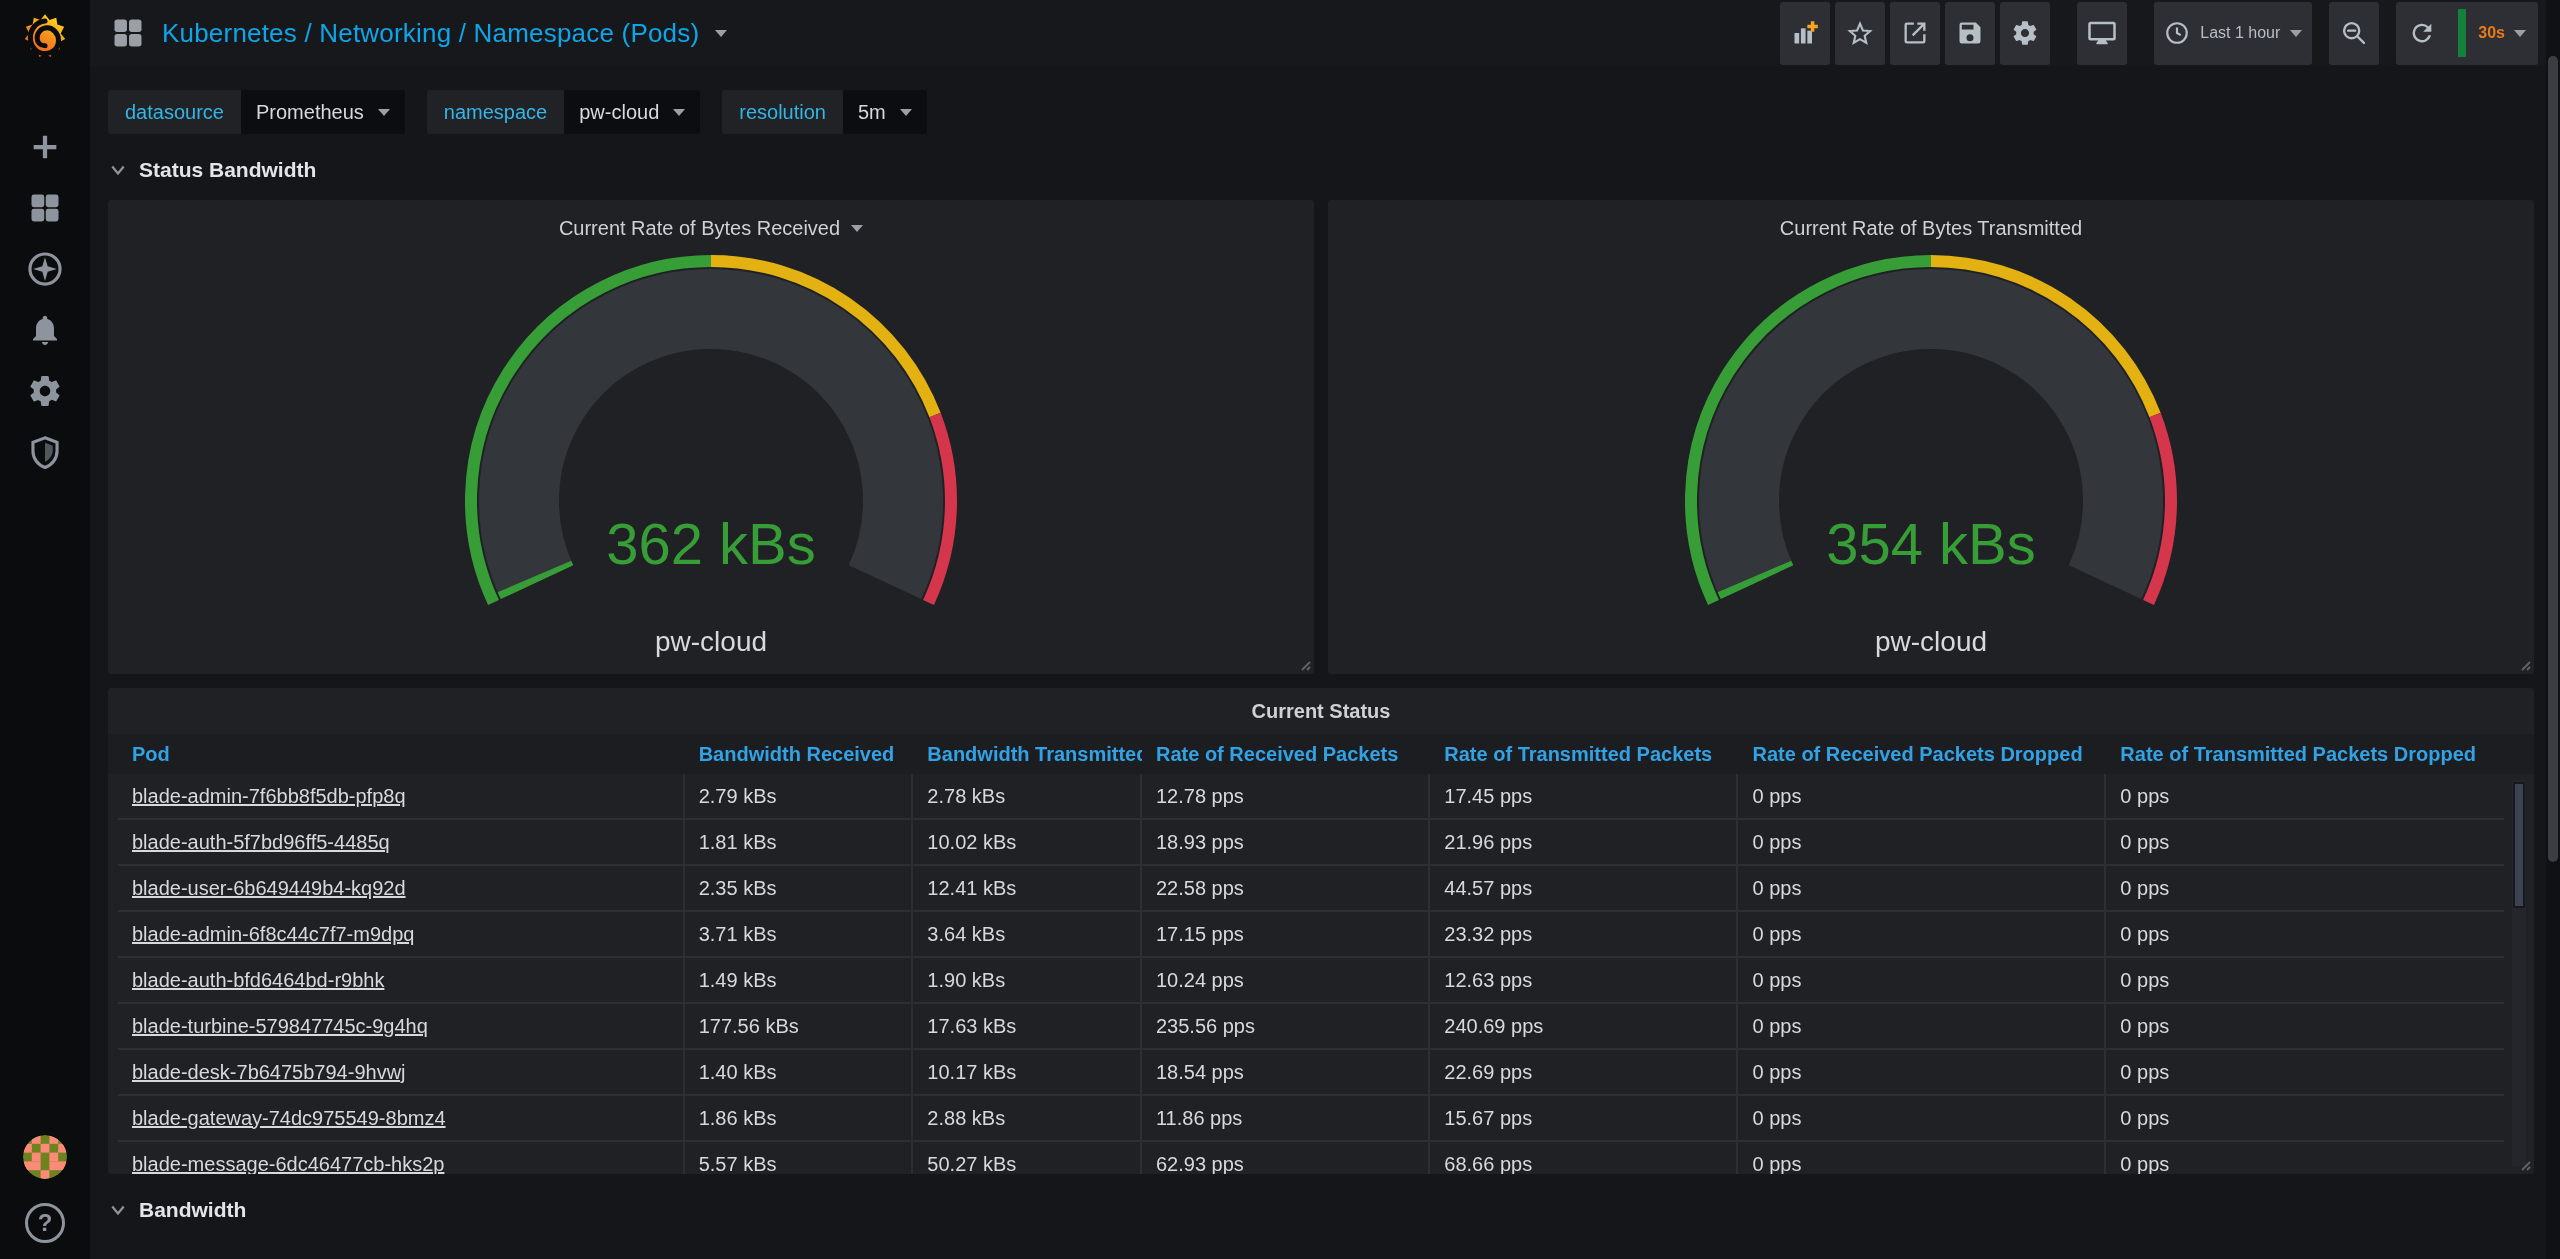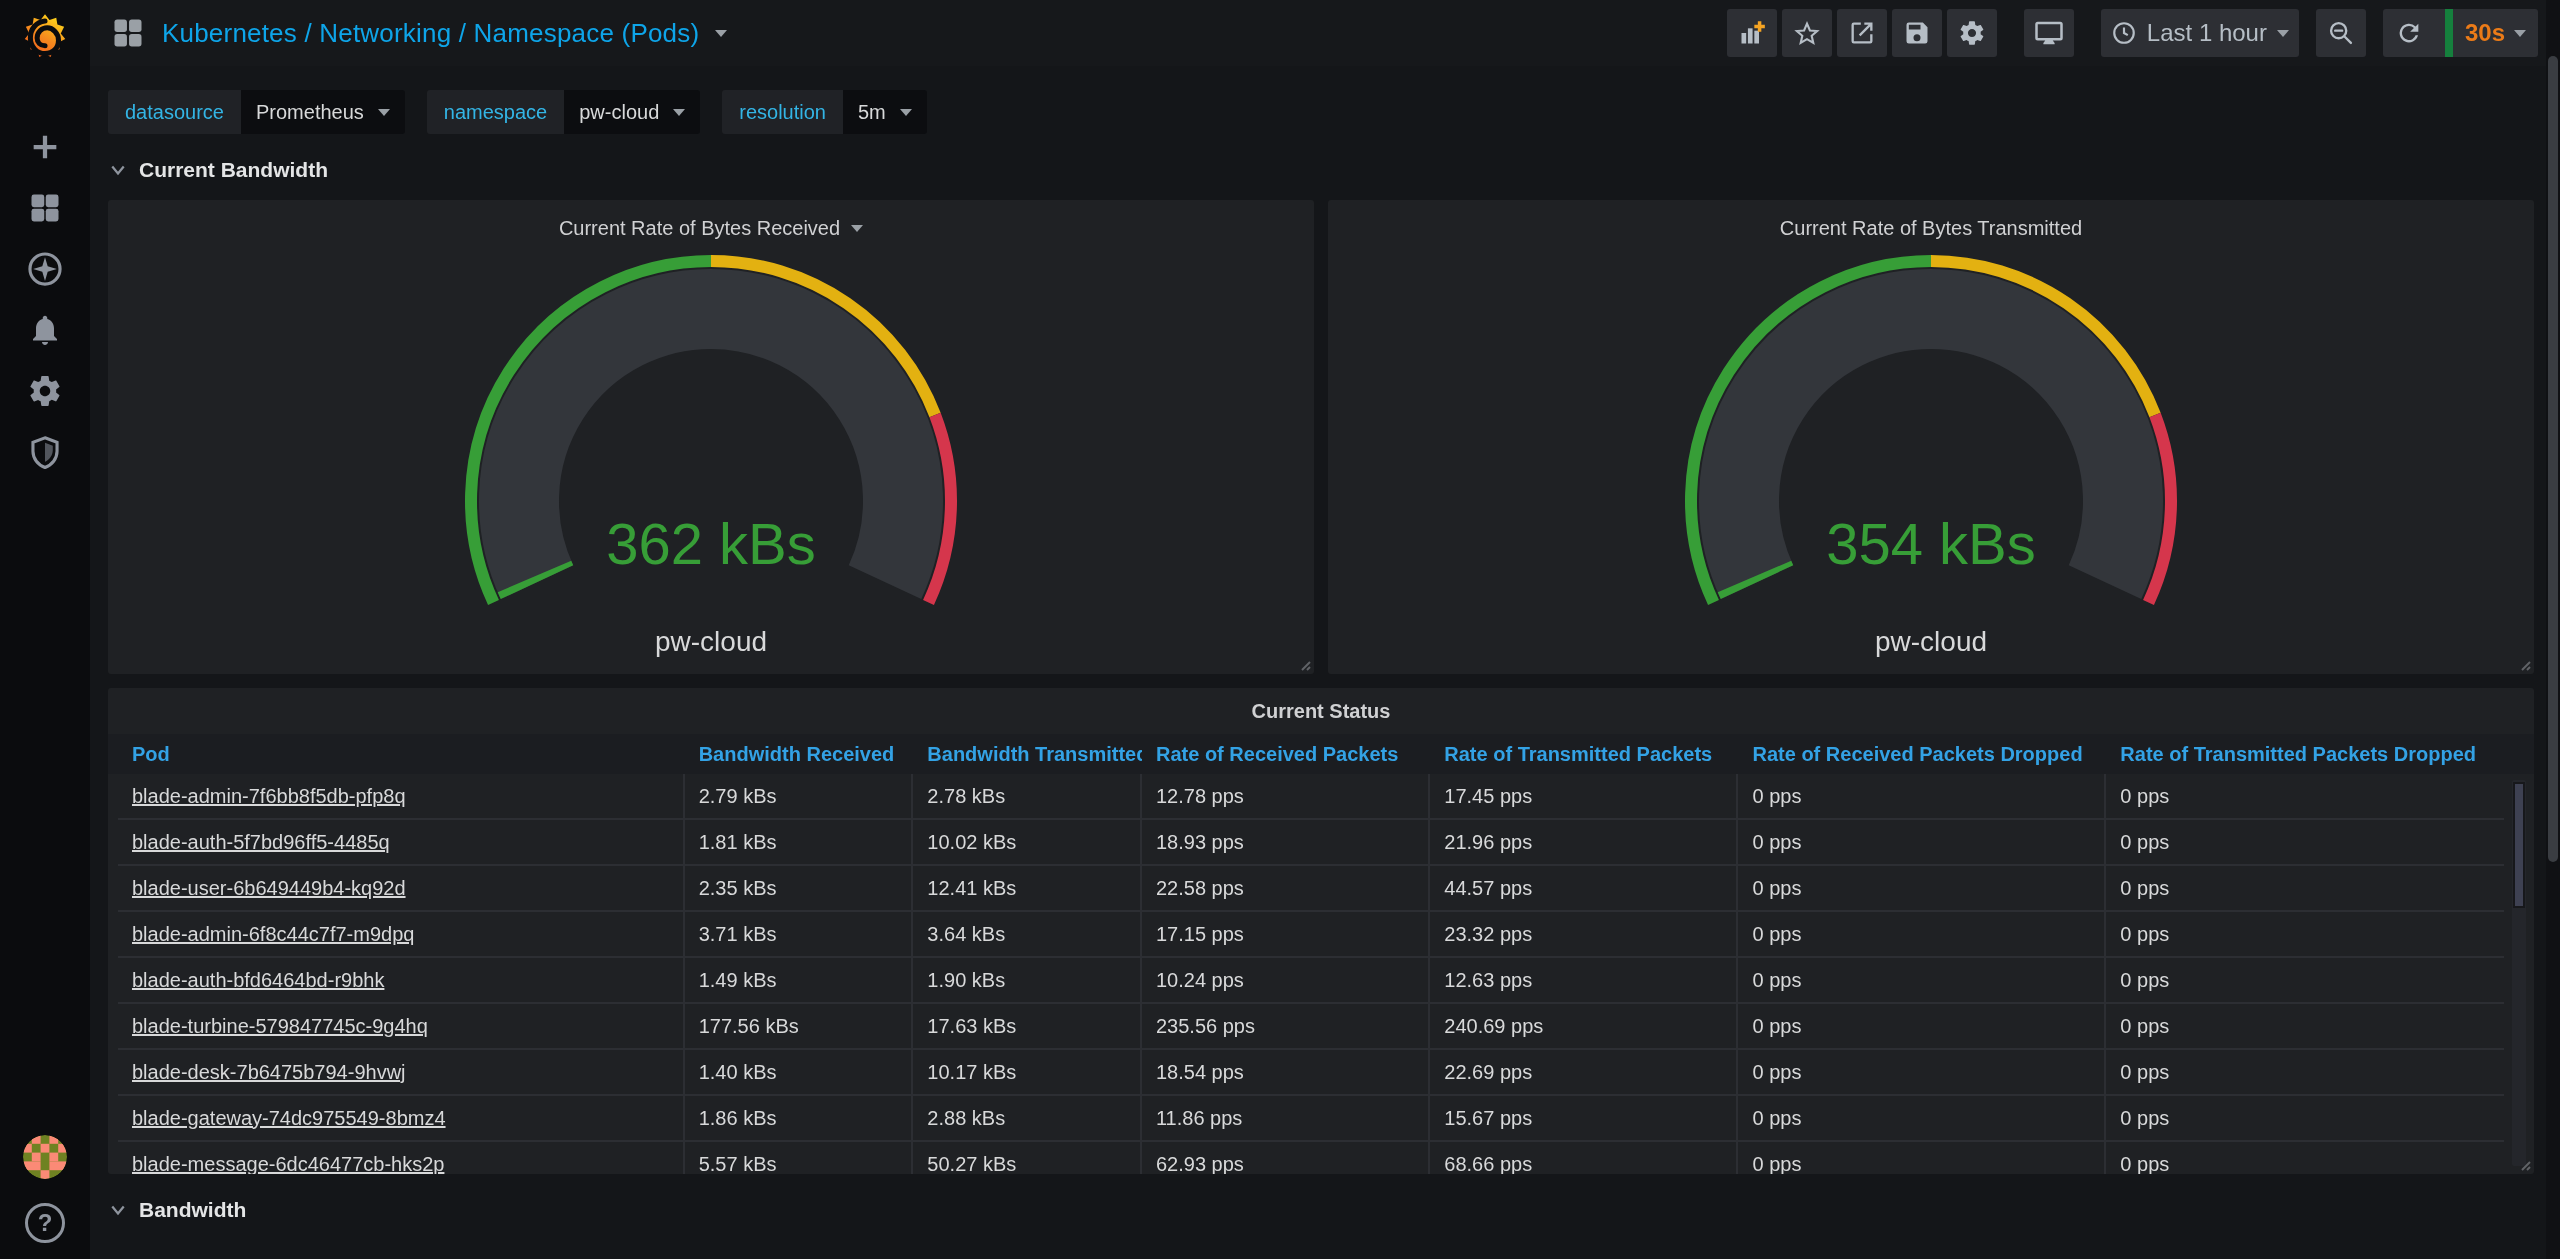--- a/index.html
+++ b/index.html
@@ -15,21 +15,21 @@
   .side-bottom{position:absolute;bottom:16px;left:0;width:90px;display:flex;flex-direction:column;align-items:center;gap:24px;}
 
   
   .main{flex:1;display:flex;flex-direction:column;min-width:0;}
   .navbar{height:66px;flex-shrink:0;display:flex;align-items:center;padding:0 22px 0 20px;background:#16181b;}
   .nav-left{display:flex;align-items:center;gap:16px;flex:1;cursor:pointer;}
   .nav-title{font-size:26px;font-weight:500;color:#0ea5e9;letter-spacing:.2px;}
   .caret{width:0;height:0;border-left:7px solid transparent;border-right:7px solid transparent;border-top:8px solid #9aa0a6;display:inline-block;}
   .caret.small{border-left-width:6px;border-right-width:6px;border-top-width:7px;}
   .toolbar{display:flex;align-items:center;gap:5px;}
-  .tbtn{height:48px;min-width:50px;padding:0 10px;background:#2d2f34;border-radius:3px;display:flex;align-items:center;justify-content:center;gap:10px;color:#b6bec6;font-size:24px;cursor:pointer;box-sizing:border-box;}
+  .tbtn{height:63px;min-width:50px;padding:0 10px;background:#2d2f34;border-radius:3px;display:flex;align-items:center;justify-content:center;gap:10px;color:#b6bec6;font-size:16px;cursor:pointer;box-sizing:border-box;}
   .tbtn svg{display:block;}
   .gap-l{margin-left:22px;}
   .gap-m{margin-left:12px;}
   .refresh-combo{padding:0;}
   .refresh-seg{height:48px;display:flex;align-items:center;padding:0 12px;}
   .refresh-seg.right{border-left:8px solid #15803d;gap:9px;}
   .orange{color:#eb7b18;font-weight:700;}
 
   
   .dash{flex:1;padding:24px 26px 0 18px;position:relative;min-width:0;}
@@ -256,21 +256,21 @@
             <span>5m</span>
             <span class="caret small"></span>
           </div>
         </div>
       </div>
 
       <div class="section-header">
         <svg width="16" height="12" viewBox="0 0 14 10">
             <polyline points="2,2 7,8 12,2" fill="none" stroke="#8e949e" stroke-width="2"></polyline>
           </svg>
-        <span class="section-title">Current Bandwidth</span>
+        <span class="section-title">Status Bandwidth</span>
       </div>
 
       <div class="gauge-row">
         <section class="panel gauge-panel">
           <div class="panel-title">
             <span>Current Rate of Bytes Received</span>
             <span class="caret small"></span>
           </div>
           <svg class="gauge" width="600" height="380" viewBox="0 0 600 380">
               <path d="M 125.99 336.14 A 192 192 0 1 1 474.01 336.14" stroke="#33363b" stroke-width="80" fill="none"></path>

